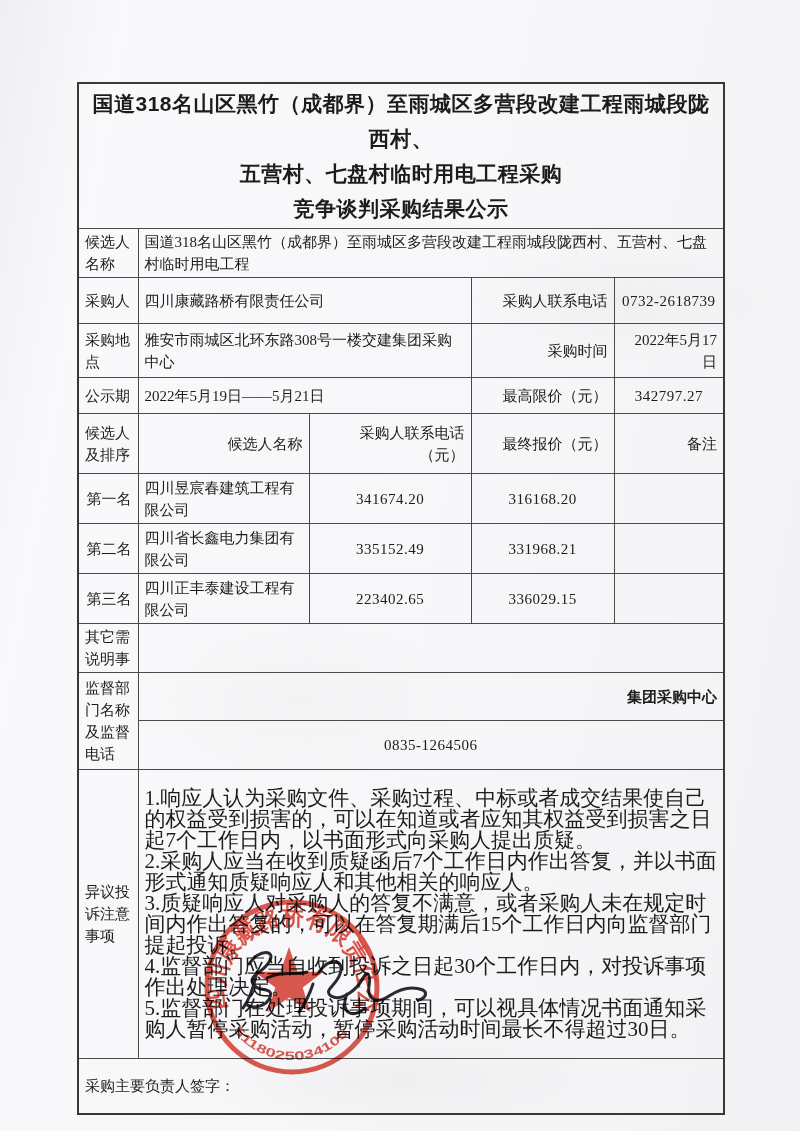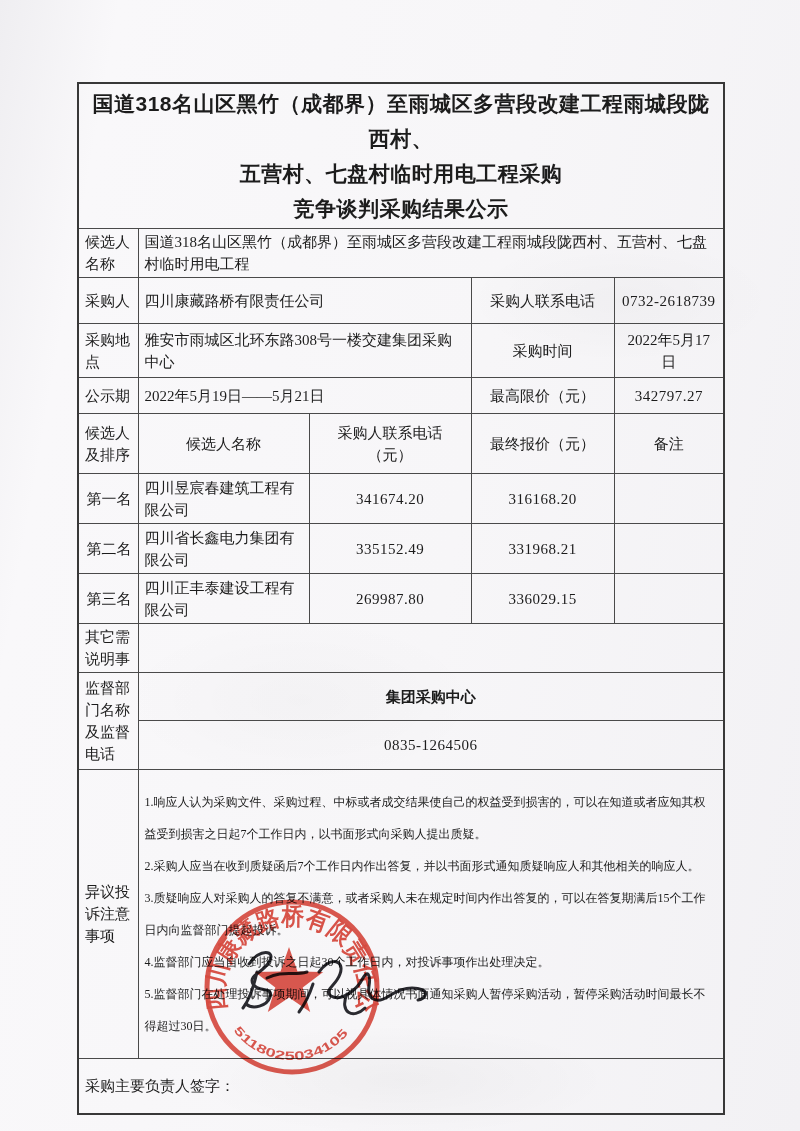--- a/index.html
+++ b/index.html
@@ -47,26 +47,26 @@
   .r-location td{height:49px;}
   .r-publicity td{height:31px;margin-left:12px;}
   .r-candhead td{height:55px;}
   .r-cand td{height:45px;}
   .r-other td{height:36px;}
   .r-sup1 td{height:43px;}
   .r-sup2 td{height:44px;}
   .r-obj td{height:284px;}
   .r-sign td{height:50px;margin-left:16px;}
   td.lab{padding:2px 5px;}
-  td.c{text-align:center;}
+  td.c{text-align:right;}
   td.rank{text-align:right;}
   td.cname{font-size:13.5px;}
   td.num{font-size:14px;letter-spacing:0.5px;text-align:center;}
   td.obj{padding:6px 8px;}
-  td.obj div{font-size:12px;line-height:32px;}
+  td.obj div{font-size:21px;line-height:21px;}
   .sign-cell{padding-left:8px;}
   
   .stamp{
     position:absolute;left:202px;top:897px;width:180px;height:180px;
     mix-blend-mode:multiply;opacity:0.9;pointer-events:none;
   }
   .signature{
     position:absolute;left:233px;top:942px;width:200px;height:82px;
     mix-blend-mode:multiply;pointer-events:none;
   }
@@ -138,21 +138,21 @@
     <tr class="r-cand">
       <td class="lab rank">第二名</td>
       <td class="cname">四川省长鑫电力集团有限公司</td>
       <td class="num">335152.49</td>
       <td class="num">331968.21</td>
       <td class="c"></td>
     </tr>
     <tr class="r-cand">
       <td class="lab rank">第三名</td>
       <td class="cname">四川正丰泰建设工程有限公司</td>
-      <td class="num">269987.80</td>
+      <td class="num">223402.65</td>
       <td class="num">336029.15</td>
       <td class="c"></td>
     </tr>
 
     <tr class="r-other">
       <td class="lab">其它需说明事</td>
       <td colspan="4"></td>
     </tr>
 
     <tr class="r-sup1">

